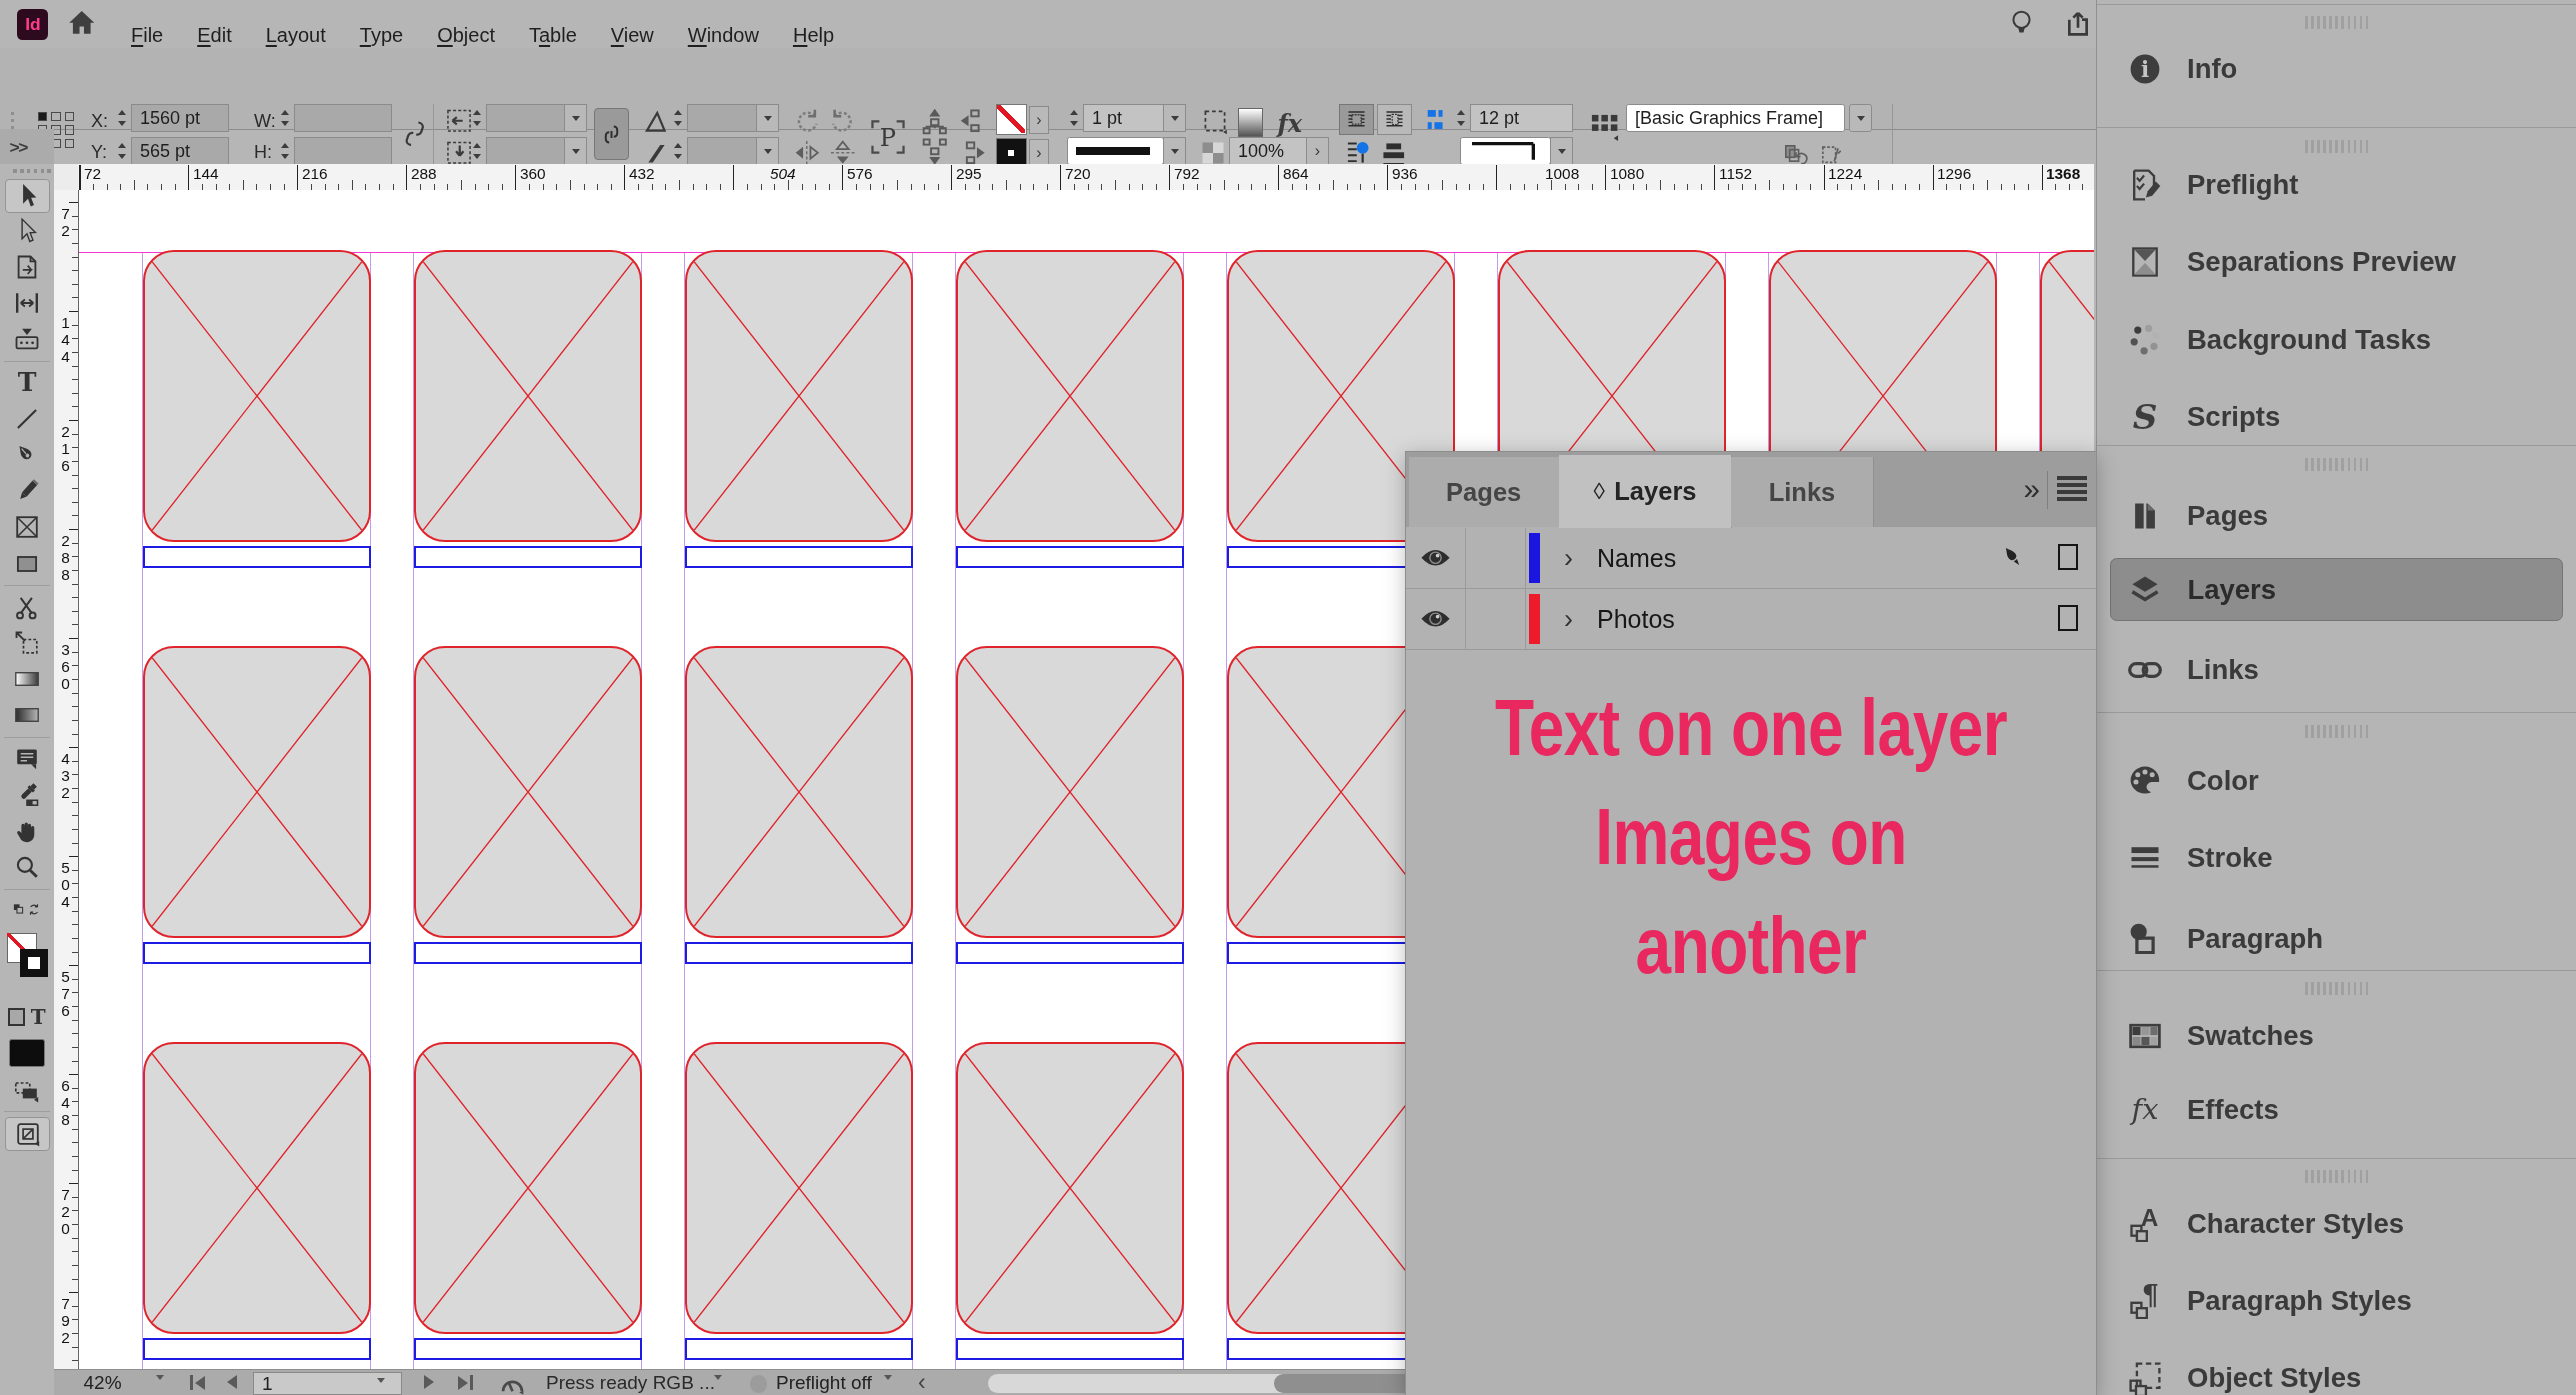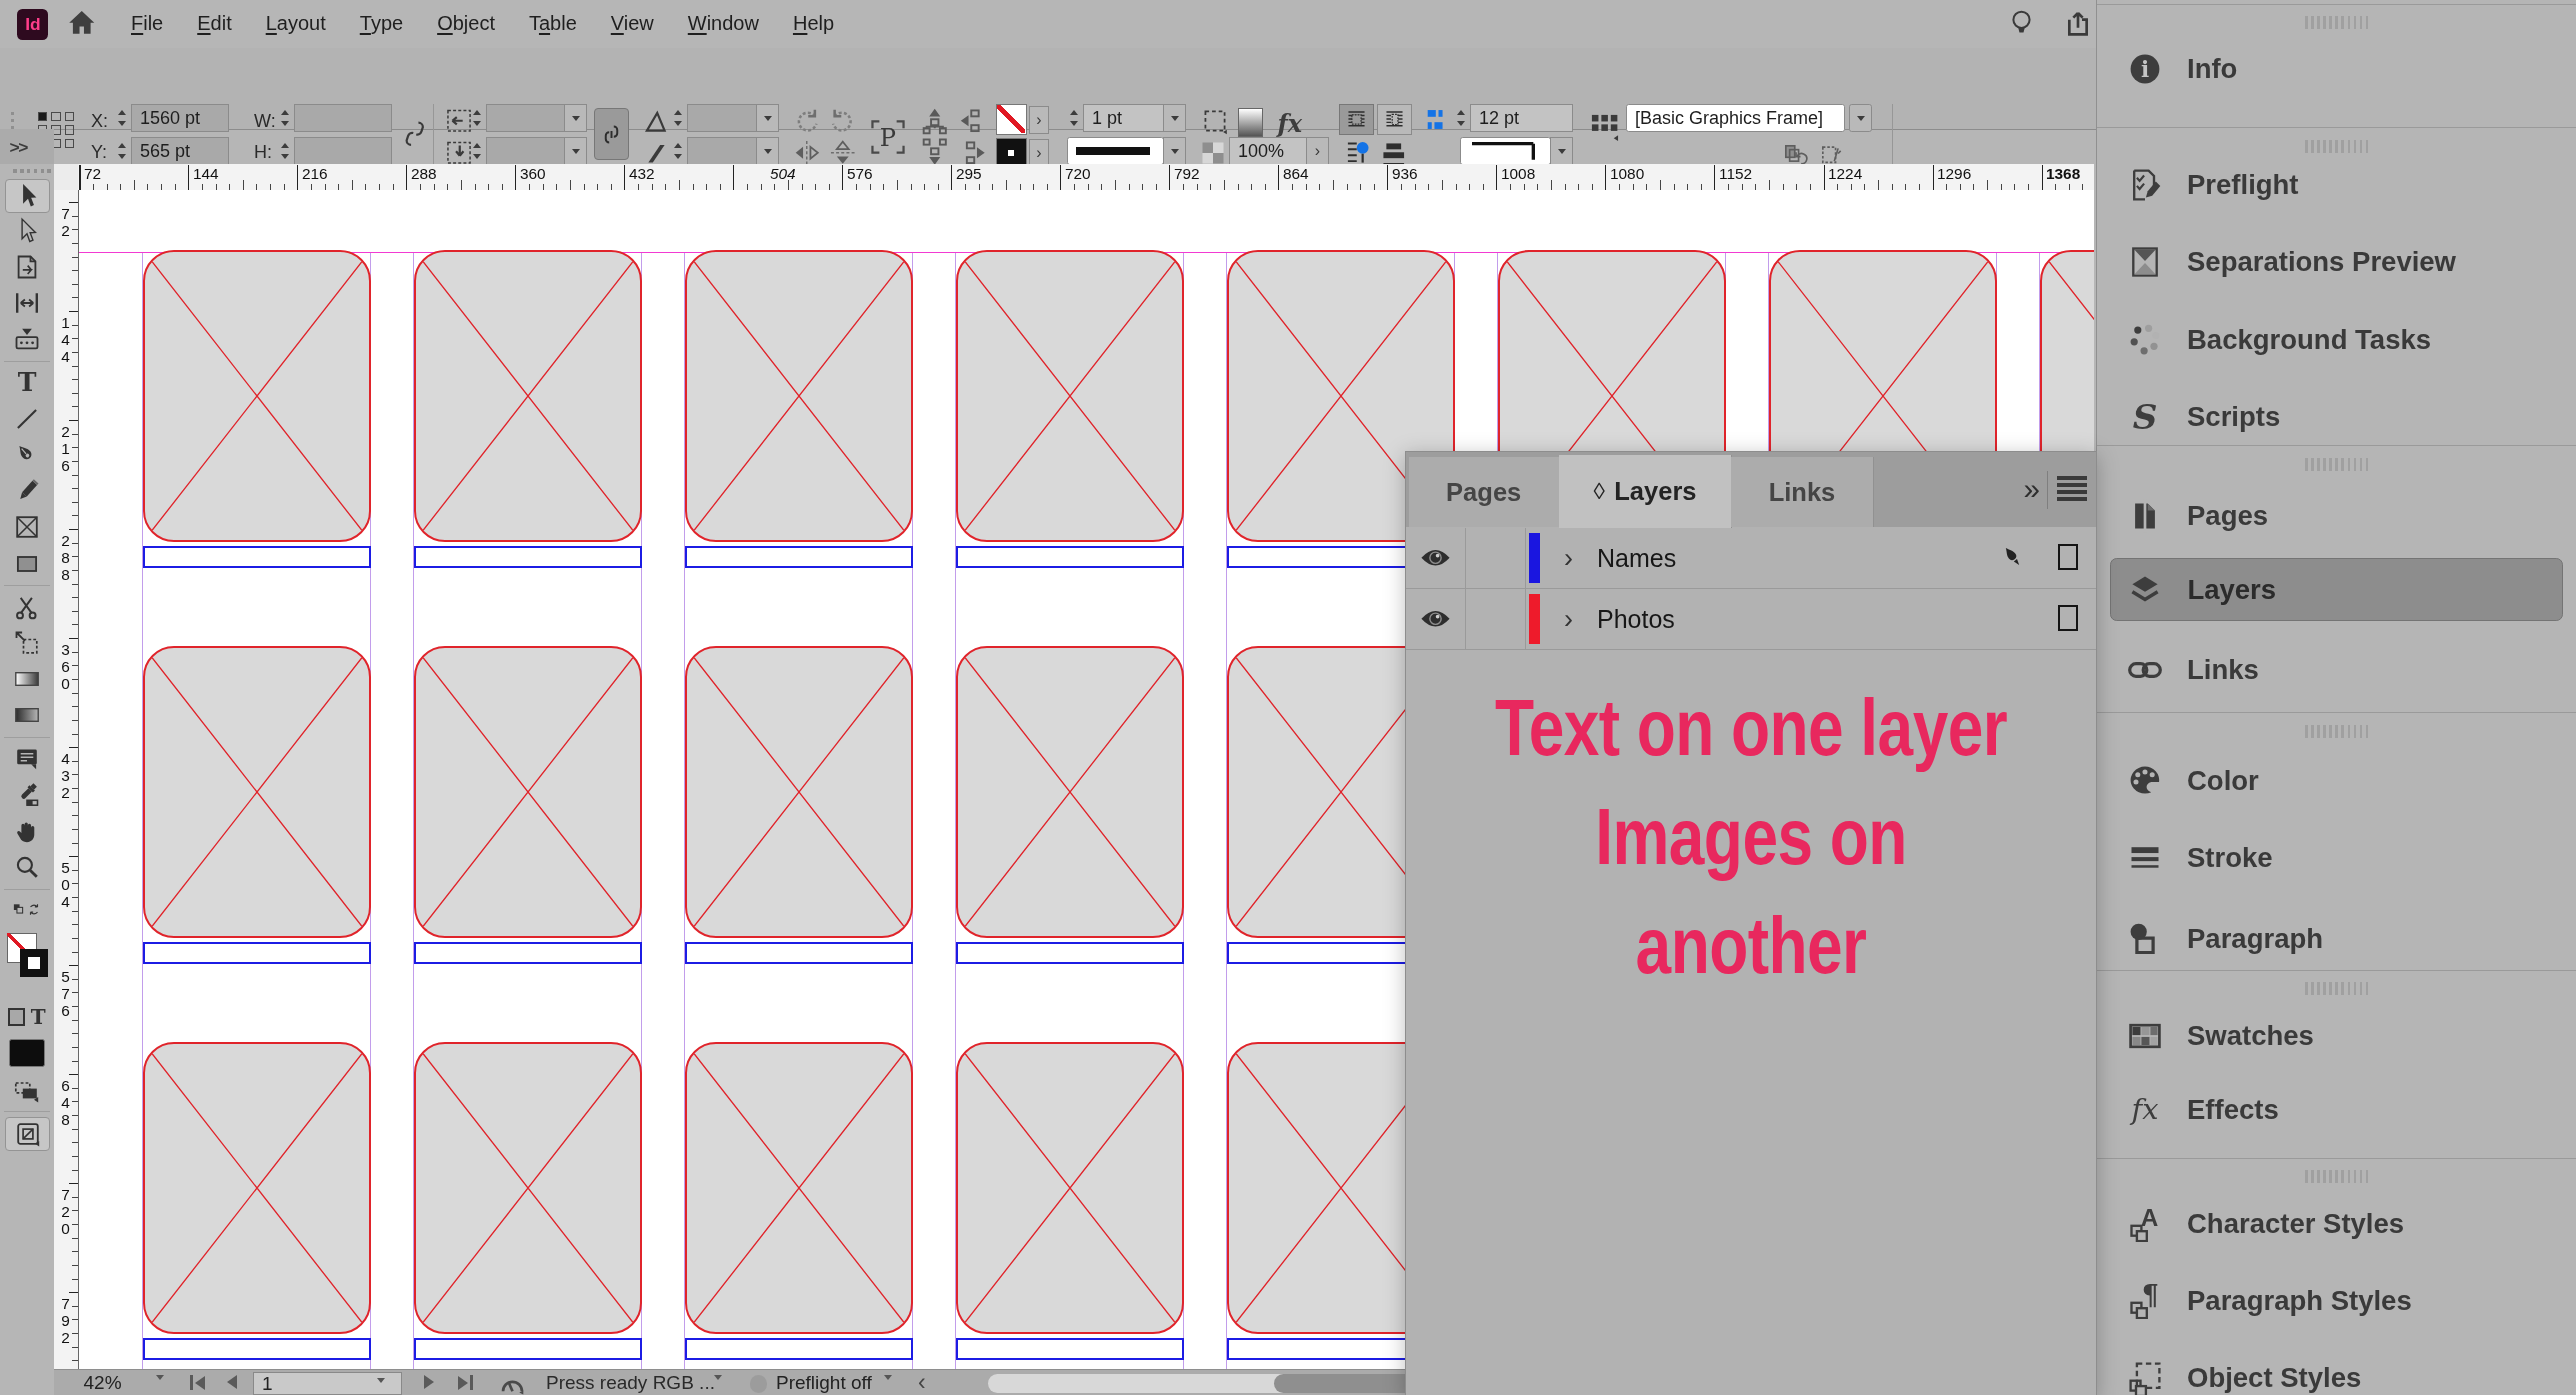--- a/index.html
+++ b/index.html
@@ -3,21 +3,21 @@
 <meta charset="utf-8">
 <style>
   html,body{margin:0;padding:0;background:#7d7d7d}
   #app{position:relative;width:2576px;height:1395px;background:#b6b6b6;font-family:"Liberation Sans",sans-serif;overflow:hidden;color:#222}
   .abs{position:absolute}
   
   #menubar{position:absolute;left:0;top:0;width:2576px;height:48px;background:#b6b6b6;border-bottom:1.3px solid #9b9b9b}
   #id-logo{position:absolute;left:17.4px;top:8.7px;width:31px;height:31px;background:#2e0a1f;border-radius:5.4px;color:#ff3e8a;font-weight:bold;font-size:17.4px;text-align:center;line-height:31px}
   #home-icon{position:absolute;left:67px;top:8px}
   #menu-items{position:absolute;left:114px;top:0;height:48px}
-  .menu-item{display:inline-block;padding:0 17px;font-size:20px;color:#1f1f1f;line-height:47px}
+  .menu-item{display:inline-block;padding:12px 17px;font-size:20px;color:#1f1f1f;line-height:47px}
   .menu-item u{text-underline-offset:3.4px}
   .mb-right{position:absolute;top:9.4px}
   
   #controlbar{position:absolute;left:0;top:48px;width:2576px;height:81px;background:#b3b3b3;border-bottom:1.3px solid #8c8c8c}
   .cb-lab{position:absolute;font-size:18px;color:#2a2a2a}
   .cb-field{position:absolute;height:28px;background:#a9a9a9;border:0.7px solid #8b8b8b;font-size:18px;color:#1e1e1e;line-height:27px;padding-left:8px;box-sizing:border-box}
   .cb-field.light{background:#c3c3c3}
   .cb-field.white{background:#fff;border-radius:2.7px}
   .stepper{position:absolute;width:13.4px;height:28px;display:flex;flex-direction:column;align-items:center;justify-content:center;gap:5.4px}
   .tu{width:0;height:0;border-left:5.4px solid transparent;border-right:5.4px solid transparent;border-bottom:6.7px solid #3c3c3c}
@@ -715,21 +715,21 @@
       <div class="htM" style="left: 1309px;"></div>
       <div class="hlab" style="left: 1314px;">936</div>
       <div class="ht" style="left: 1323px;"></div>
       <div class="ht" style="left: 1337px;"></div>
       <div class="ht" style="left: 1350px;"></div>
       <div class="ht2" style="left: 1364px;"></div>
       <div class="ht" style="left: 1378px;"></div>
       <div class="ht" style="left: 1391px;"></div>
       <div class="ht" style="left: 1405px;"></div>
       <div class="htM" style="left: 1418px;"></div>
-      <div class="hlab" style="left: 1423px; text-align: center;">1008</div>
+      <div class="hlab" style="left: 1467px; text-align: center;">1008</div>
       <div class="ht" style="left: 1432px;"></div>
       <div class="ht" style="left: 1446px;"></div>
       <div class="ht" style="left: 1459px;"></div>
       <div class="ht2" style="left: 1473px;"></div>
       <div class="ht" style="left: 1487px;"></div>
       <div class="ht" style="left: 1500px;"></div>
       <div class="ht" style="left: 1514px;"></div>
       <div class="htM" style="left: 1527px;"></div>
       <div class="hlab" style="left: 1532px;">1080</div>
       <div class="ht" style="left: 1541px;"></div>

